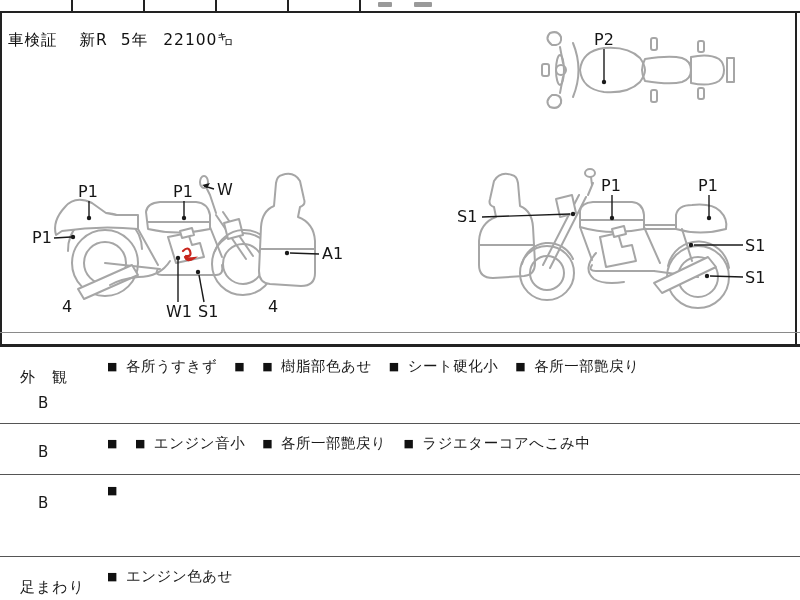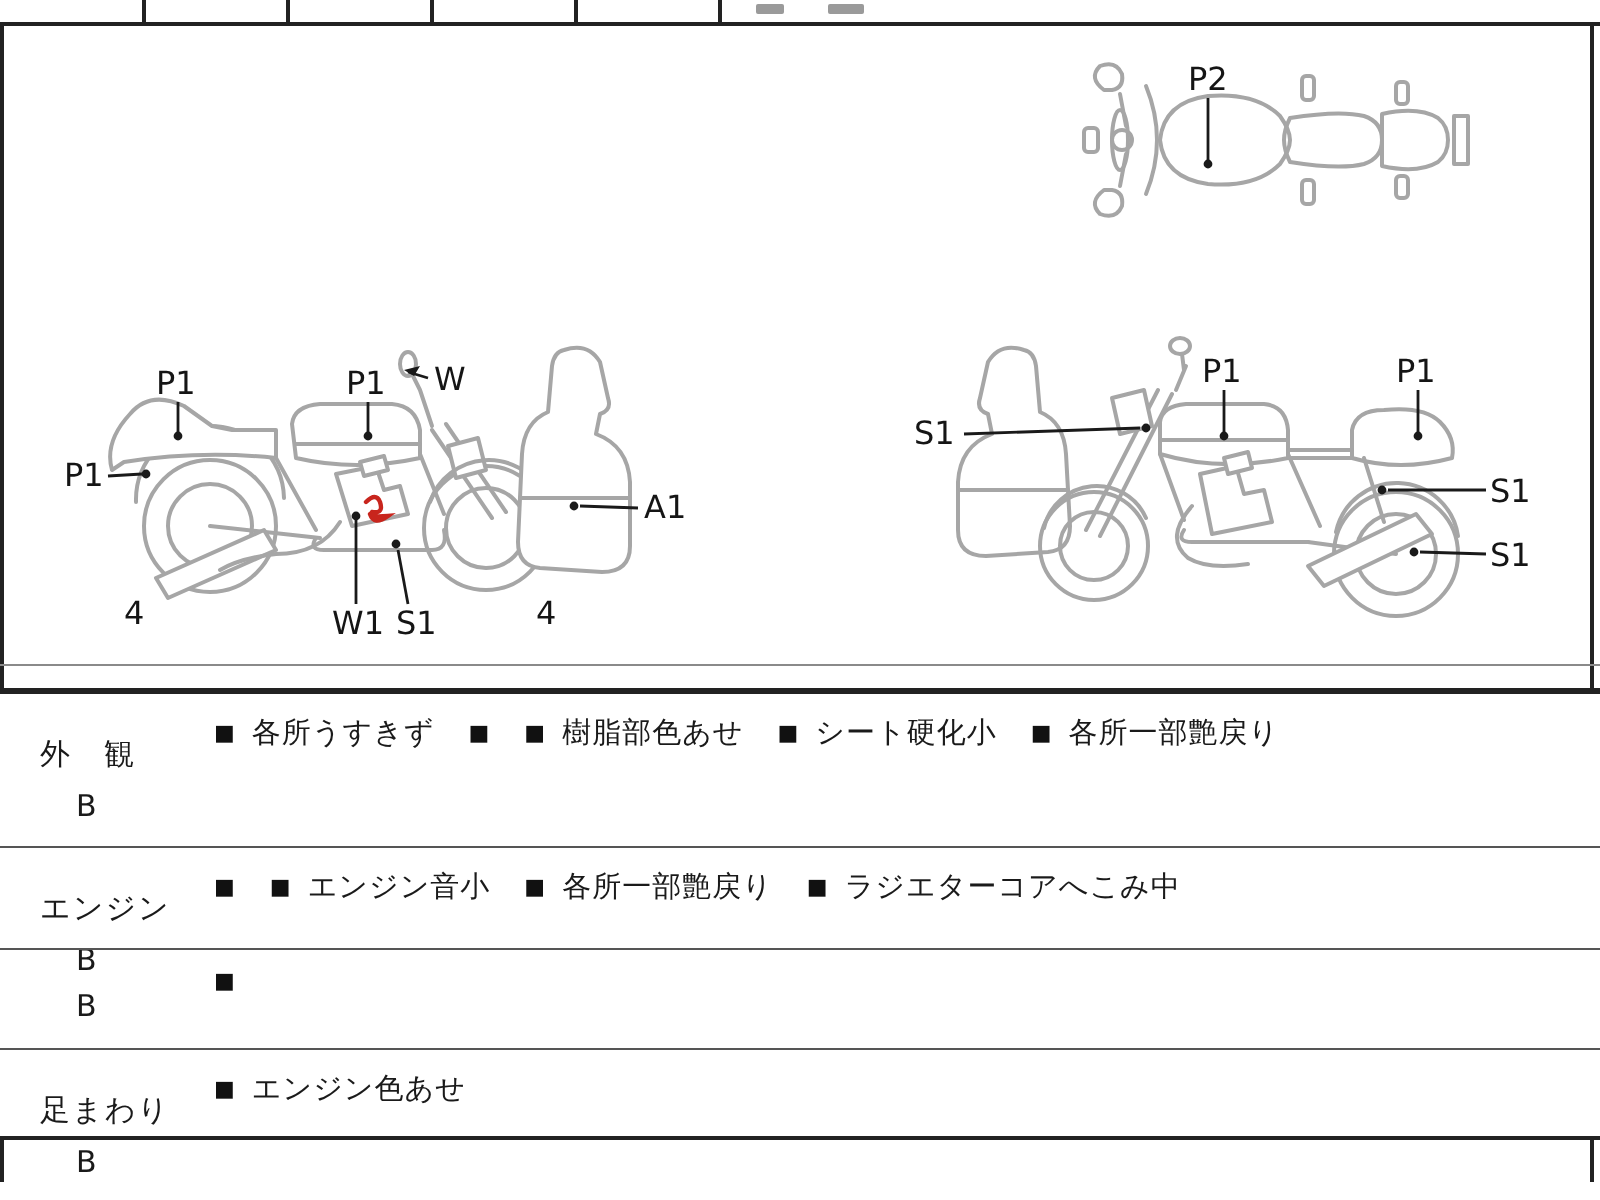--- a/index.html
+++ b/index.html
@@ -40,40 +40,46 @@
   
   .cond-table { position:absolute; left:0; top:344px; width:800px; border-top:3px solid #222; border-bottom:2px solid #222; background:#fff; }
   .srow { position:relative; padding-left:107px; padding-right:8px; }
   .srow + .srow { border-top:1px solid #555; }
   .srow-head { position:absolute; left:0; top:12px; width:107px; }
   .srow-label { padding:9px 0 0 20px; font-size:15px; letter-spacing:1px; white-space:nowrap; }
   .srow-grade { padding:7px 0 0 38px; font-size:15px; }
   .srow-items { display:flex; flex-wrap:wrap; column-gap:17px; row-gap:4px; padding-top:10px; font-size:14.5px; letter-spacing:0.5px; }
   .cond-item { display:inline-flex; align-items:center; gap:8px; white-space:nowrap; }
   .bullet { font-size:11px; line-height:1; color:#111; }
-  .r1 { height:76px; } .r2 { height:51px; } .r3 { height:50px; } .r4 { height:44px; }
+  .r1 { height:76px; } .r2 { height:51px; } .r3 { height:50px; } .r4 { height:44px;margin-top:32px; }
 </style>
 </head>
 <body>
 
 <div class="sheet">
 
   <div class="border-left"></div>
   <div class="border-right"></div>
 
   <div class="cutoff-row">
     <div class="cutoff-div" style="left:71px"></div>
     <div class="cutoff-div" style="left:143px"></div>
     <div class="cutoff-div" style="left:215px"></div>
     <div class="cutoff-div" style="left:287px"></div>
     <div class="cutoff-div" style="left:359px"></div>
     <div class="remnant" style="left:378px; width:14px;"></div>
     <div class="remnant" style="left:414px; width:18px;"></div>
   </div>
 
+  <div class="doc-header">
+    <span class="seg1">車検証</span>
+    <span class="seg2">新R</span>
+    <span class="seg3">5年</span>
+    <span>22100㌔</span>
+  </div>
 
   <svg class="svg-top" width="220" height="90" viewBox="0 0 220 90">
     <g>
       <ellipse class="art" cx="30" cy="45" rx="4" ry="15"></ellipse>
       <circle class="art" cx="31" cy="45" r="5"></circle>
       <rect class="art" x="12" y="39" width="7" height="12" rx="2"></rect>
       <path class="art" d="M22,20 Q14,14 20,8 Q28,5 31,12 Q32,19 26,20 Z"></path>
       <path class="art" d="M22,70 Q14,76 20,82 Q28,85 31,78 Q32,71 26,70 Z"></path>
       <path class="art" d="M30,22 L33,38 M30,68 L33,52"></path>
       <path class="art" d="M43,18 Q54,45 43,72"></path>
@@ -208,21 +214,20 @@
             <span>シート硬化小</span>
           </span>
           <span class="cond-item">
             <span class="bullet">■</span>
             <span>各所一部艶戻り</span>
           </span>
         </div>
     </div>
     <div class="srow r2">
       <div class="srow-head">
-        <div class="srow-label">エンジン</div>
         <div class="srow-grade">B</div>
       </div>
       <div class="srow-items">
           <span class="cond-item">
             <span class="bullet">■</span>
           </span>
           <span class="cond-item">
             <span class="bullet">■</span>
             <span>エンジン音小</span>
           </span>

